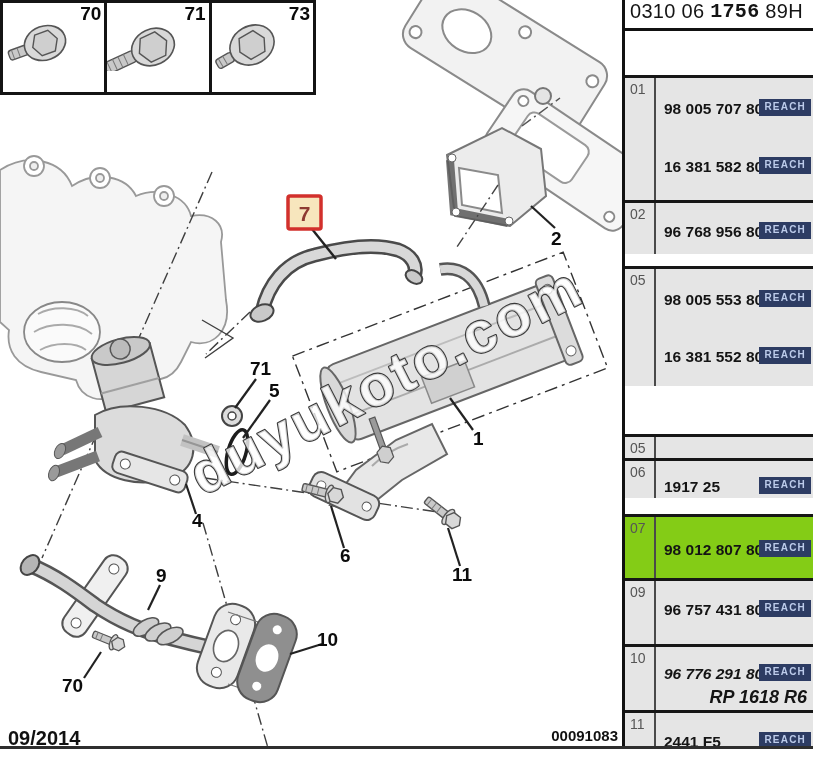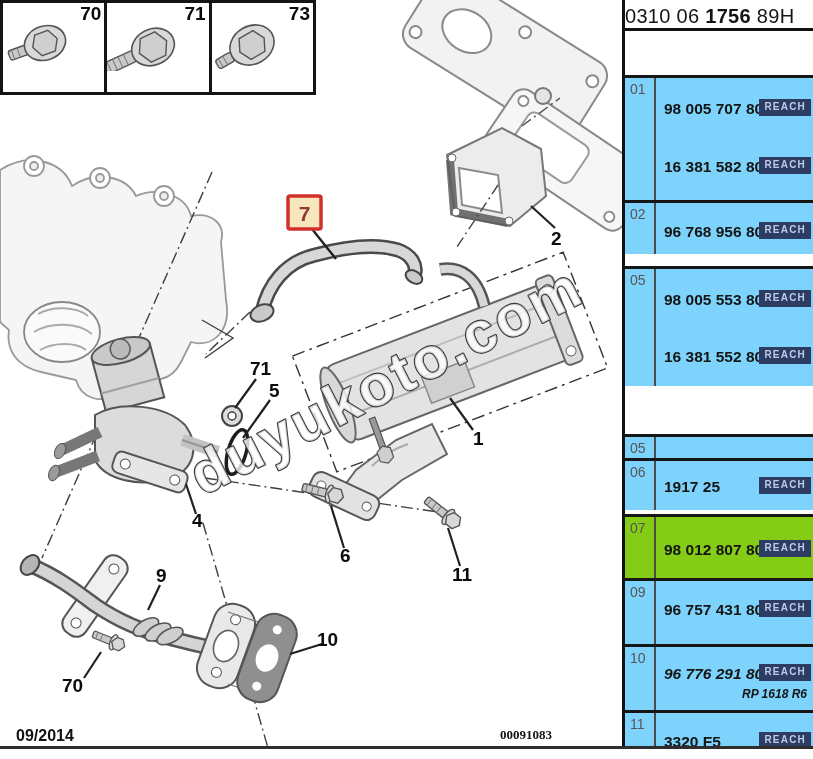--- a/index.html
+++ b/index.html
@@ -12,46 +12,46 @@
 
   
   .legend{position:absolute;left:0;top:0;width:316px;height:95px;background:#fff;
           border:3px solid #141414;box-sizing:border-box;display:flex;z-index:2;}
   .legend .cell{position:relative;flex:1 1 0;border-right:3px solid #141414;}
   .legend .cell:last-child{border-right:none;border-radius:9px;}
   .legend .num{position:absolute;top:0px;right:3px;font-weight:bold;font-size:19px;color:#0a0a0a;}
   .legend svg{position:absolute;left:0;top:6px;}
 
   
-  .footer-date{position:absolute;left:16px;top:727px;font-size:16px;font-weight:bold;z-index:3;}
-  .footer-doc{position:absolute;left:500px;width:118px;top:727px;
-              font-size:13px;font-weight:bold;z-index:3;font-family:Liberation Serif, serif;}
+  .footer-date{position:absolute;left:8px;top:727px;font-size:20px;font-weight:bold;z-index:3;}
+  .footer-doc{position:absolute;left:500px;width:118px;top:727px;text-align:right;
+              font-size:15px;font-weight:bold;z-index:3;}
   .frame-line{position:absolute;left:0;top:746px;width:813px;height:3px;background:#2e2e2e;z-index:6;}
   .bottom-mask{position:absolute;left:0;top:749px;width:813px;height:10px;background:#fff;z-index:5;}
 
   
   .sidebar{position:absolute;left:622px;top:0;width:191px;height:759px;z-index:1;
            border-left:3px solid #111;box-sizing:border-box;background:#fff;}
   .header-box{position:absolute;left:0;top:0;right:0;height:31px;border-bottom:3px solid #111;
-              box-sizing:border-box;display:flex;align-items:flex-end;
+              box-sizing:border-box;display:flex;align-items:flex-start;padding-left:5px;
               font-size:20px;color:#151515;letter-spacing:.3px;white-space:pre;}
   .header-box .seg{font-weight:normal;}
-  .header-box .segb{font-weight:bold;}
-
-  .prow{position:absolute;left:0;right:0;border-top:3px solid #161616;box-sizing:border-box;background:#7dd3fc;}
+  .header-box .segb{font-weight:bold;font-family:Liberation Mono, monospace;}
+
+  .prow{position:absolute;left:0;right:0;border-top:3px solid #161616;box-sizing:border-box;background:#e5e5e5;}
   .prow.hl{background:#84cc16;}
   .prow .idsep{position:absolute;left:29px;top:0;bottom:0;width:2px;background:#4a4a4a;}
   .rid{position:absolute;left:5px;top:3px;font-size:14px;color:#555;}
   .pline{position:absolute;left:31px;right:0;height:20px;}
   .pn{position:absolute;left:8px;top:0;font-size:15.5px;font-weight:bold;color:#141414;white-space:nowrap;}
   .pn.it{font-style:italic;}
   .reach{position:absolute;right:2px;top:-1px;background:#2d3c63;color:#bccbea;
          font-size:10px;font-weight:bold;letter-spacing:1.2px;padding:2px 5px 3px 5px;
          line-height:12px;border-radius:0;}
-  .pnote{position:absolute;left:31px;right:6px;text-align:right;font-size:12px;
+  .pnote{position:absolute;left:31px;right:6px;text-align:right;font-size:18px;
          font-weight:bold;font-style:italic;color:#141414;}
 </style>
 </head>
 <body>
 
 <div class="stage">
 
   <svg id="diagram-svg" width="622" height="759" viewBox="0 0 622 759">
 
     <g stroke="#8a8a8a" stroke-width="2" fill="#f2f2f2">
@@ -345,21 +345,21 @@
 
     <div class="prow" style="top:396px;height:60px;margin-top:38px;">
       <div class="idsep"></div>
       <span class="rid">05</span>
       <div class="pline" style="top:24px;">
         <span class="pn">98 006 223 80</span>
         <span class="reach">REACH</span>
       </div>
     </div>
 
-    <div class="prow" style="top:458px;height:52px;">
+    <div class="prow" style="top:458px;height:40px;">
       <div class="idsep"></div>
       <span class="rid">06</span>
       <div class="pline" style="top:17px;">
         <span class="pn">1917 25</span>
         <span class="reach">REACH</span>
       </div>
     </div>
 
     <div class="prow hl" style="top:514px;height:64px;">
       <div class="idsep"></div>
@@ -386,21 +386,21 @@
         <span class="pn it">96 776 291 80</span>
         <span class="reach">REACH</span>
       </div>
       <div class="pnote" style="top:40px;">RP 1618 R6</div>
     </div>
 
     <div class="prow" style="top:710px;height:49px;">
       <div class="idsep"></div>
       <span class="rid">11</span>
       <div class="pline" style="top:20px;">
-        <span class="pn">3320 F5</span>
+        <span class="pn">2441 F5</span>
         <span class="reach">REACH</span>
       </div>
     </div>
   </div>
 
   <div class="bottom-mask"></div>
   <div class="frame-line"></div>
 </div>
 
 </body></html>

